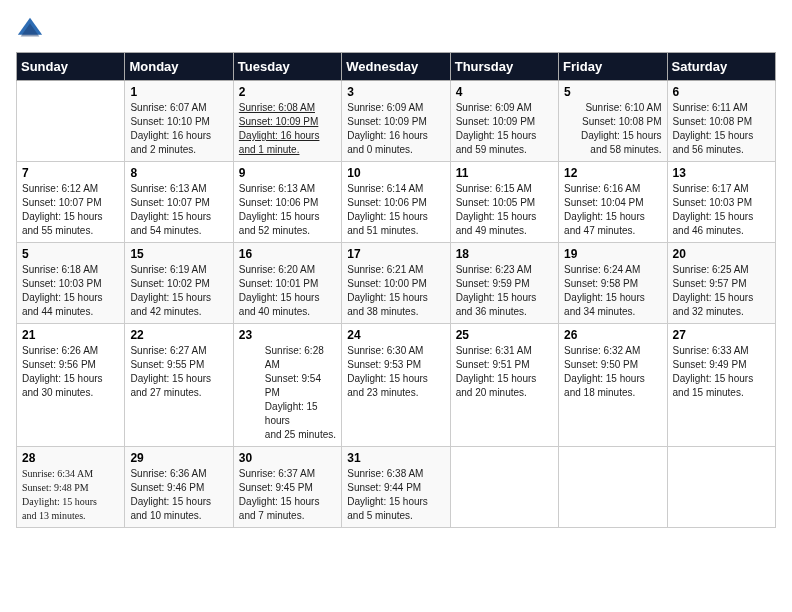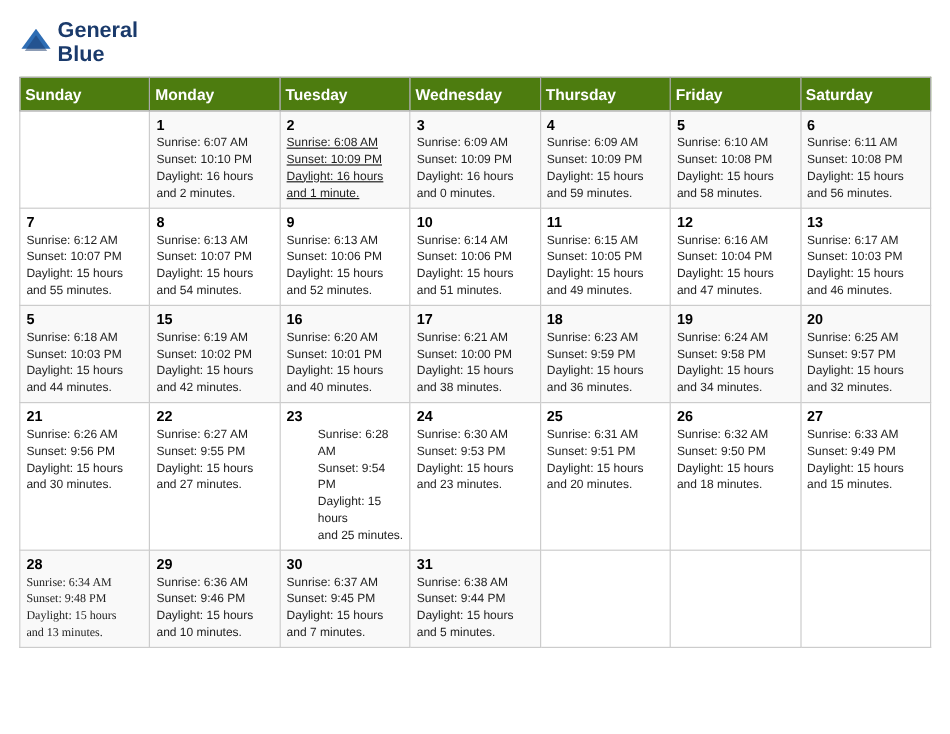--- a/index.html
+++ b/index.html
@@ -45,21 +45,21 @@
     .location-title {
       font-size: 15px;
       color: #333;
     }
     table {
       width: 100%;
       border-collapse: collapse;
       font-size: 11px;
     }
     thead tr th {
-      background-color: #4d7c0f;
+      background-color: #0f172a;
       color: #fff;
       padding: 6px 4px;
       text-align: left;
       font-size: 13px;
       font-weight: bold;
       border: 1px solid #aaa;
     }
     tbody tr td {
       border: 1px solid #ccc;
       padding: 4px 5px;
@@ -88,26 +88,20 @@
   </style>
 </head>
 <body>
 
 <div class="header">
   <div class="logo">
     <svg class="logo-icon" viewBox="0 0 30 30" xmlns="http://www.w3.org/2000/svg">
       <polygon points="15,2 28,20 2,20" fill="#2e6db4"></polygon>
       <polygon points="15,8 25,22 5,22" fill="#1a3a6b" opacity="0.5"></polygon>
     </svg>
-    <div>
-      <div class="logo-text">
-        <span>General</span><br>
-        <span>Blue</span>
-      </div>
-    </div>
   </div>
   <div class="title-section">
     <div class="month-title"></div>
     <div class="location-title"></div>
   </div>
 </div>
 
 <table>
   <thead>
     <tr id="thead-row">
@@ -146,21 +140,21 @@
         </td>
         <td>
           <div class="cell-date">4</div>
           <div class="cell-info" style="white-space: pre-line;">Sunrise: 6:09 AM
 Sunset: 10:09 PM
 Daylight: 15 hours
 and 59 minutes.</div>
         </td>
         <td>
           <div class="cell-date">5</div>
-          <div class="cell-info" style="white-space: pre-line;">Sunrise: 6:10 AM
+          <div class="cell-info" style="white-space: pre-line; text-align: right;">Sunrise: 6:10 AM
 Sunset: 10:08 PM
 Daylight: 15 hours
 and 58 minutes.</div>
         </td>
         <td>
           <div class="cell-date">6</div>
           <div class="cell-info" style="white-space: pre-line;">Sunrise: 6:11 AM
 Sunset: 10:08 PM
 Daylight: 15 hours
 and 56 minutes.</div>

